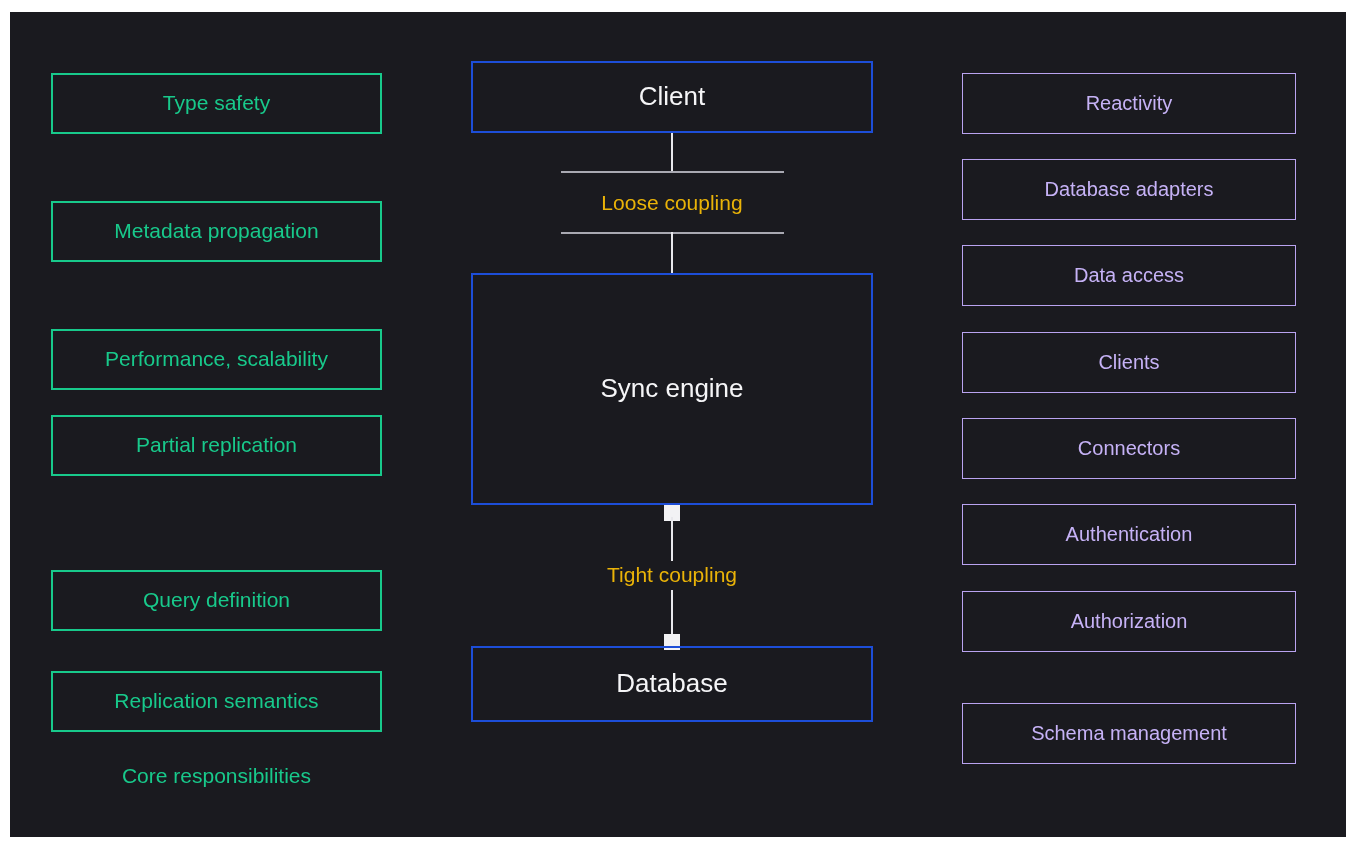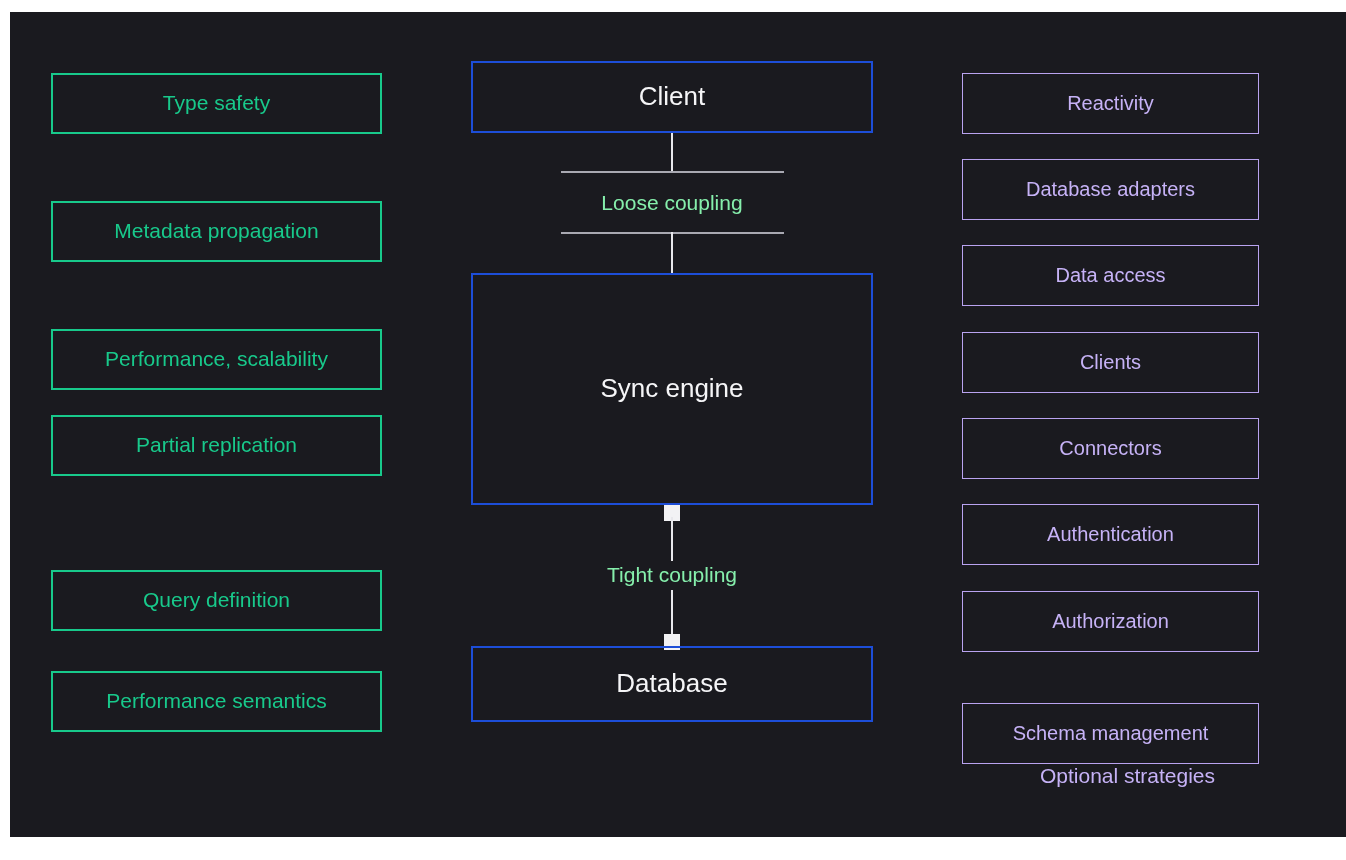--- a/index.html
+++ b/index.html
@@ -41,21 +41,21 @@
     width: 331px;
     height: 61px;
     border: 2px solid #18c98b;
     color: #18c98b;
     font-size: 21px;
   }
 
   
   .col-right .node {
     left: 952px;
-    width: 297px;
+    width: 334px;
     height: 61px;
     border: 1.6px solid #b9a3f0;
     color: #c6b2f6;
     font-size: 20px;
   }
 
   
   .col-center .node {
     border: 2px solid #1d4ed8;
     color: #f5f5f7;
@@ -100,21 +100,21 @@
 
   .peg {
     position: absolute;
     width: 16px;
     height: 16px;
     background: #f2f2f4;
   }
 
   .coupling-label {
     position: absolute;
-    color: #86efac;
+    color: #eab308;
     font-size: 21px;
     text-align: center;
     white-space: nowrap;
   }
 
   
   #loose-line-top    { left: 551px; top: 159px; width: 223px; }
   #loose-line-bottom { left: 551px; top: 220px; width: 223px; }
   #loose-vline-upper { left: 661px; top: 121px; height: 40px; }
   #loose-vline-lower { left: 661px; top: 220px; height: 43px; }
@@ -157,23 +157,24 @@
 <body>
 
 <div id="canvas">
 
   <div class="col-left">
     <div class="node" style="top:61px">Type safety</div>
     <div class="node" style="top:189px">Metadata propagation</div>
     <div class="node" style="top:317px">Performance, scalability</div>
     <div class="node" style="top:403px">Partial replication</div>
     <div class="node" style="top:558px">Query definition</div>
-    <div class="node" style="top:659px">Performance semantics</div>
+    <div class="node" style="top:659px">Replication semantics</div>
   </div>
 
+  <div class="caption" id="caption-left">Core responsibilities</div>
 
   <div class="col-center">
 
     <div class="node" id="node-client">Client</div>
 
     <div class="vline" id="loose-vline-upper"></div>
     <div class="hline" id="loose-line-top"></div>
     <div class="coupling-label" id="loose-label">Loose coupling</div>
     <div class="hline" id="loose-line-bottom"></div>
     <div class="vline" id="loose-vline-lower"></div>
@@ -193,15 +194,14 @@
     <div class="node" style="top:61px">Reactivity</div>
     <div class="node" style="top:147px">Database adapters</div>
     <div class="node" style="top:233px">Data access</div>
     <div class="node" style="top:320px">Clients</div>
     <div class="node" style="top:406px">Connectors</div>
     <div class="node" style="top:492px">Authentication</div>
     <div class="node" style="top:579px">Authorization</div>
     <div class="node" style="top:691px">Schema management</div>
   </div>
 
-  <div class="caption" id="caption-right">Optional strategies</div>
 
 </div>
 
 </body></html>

